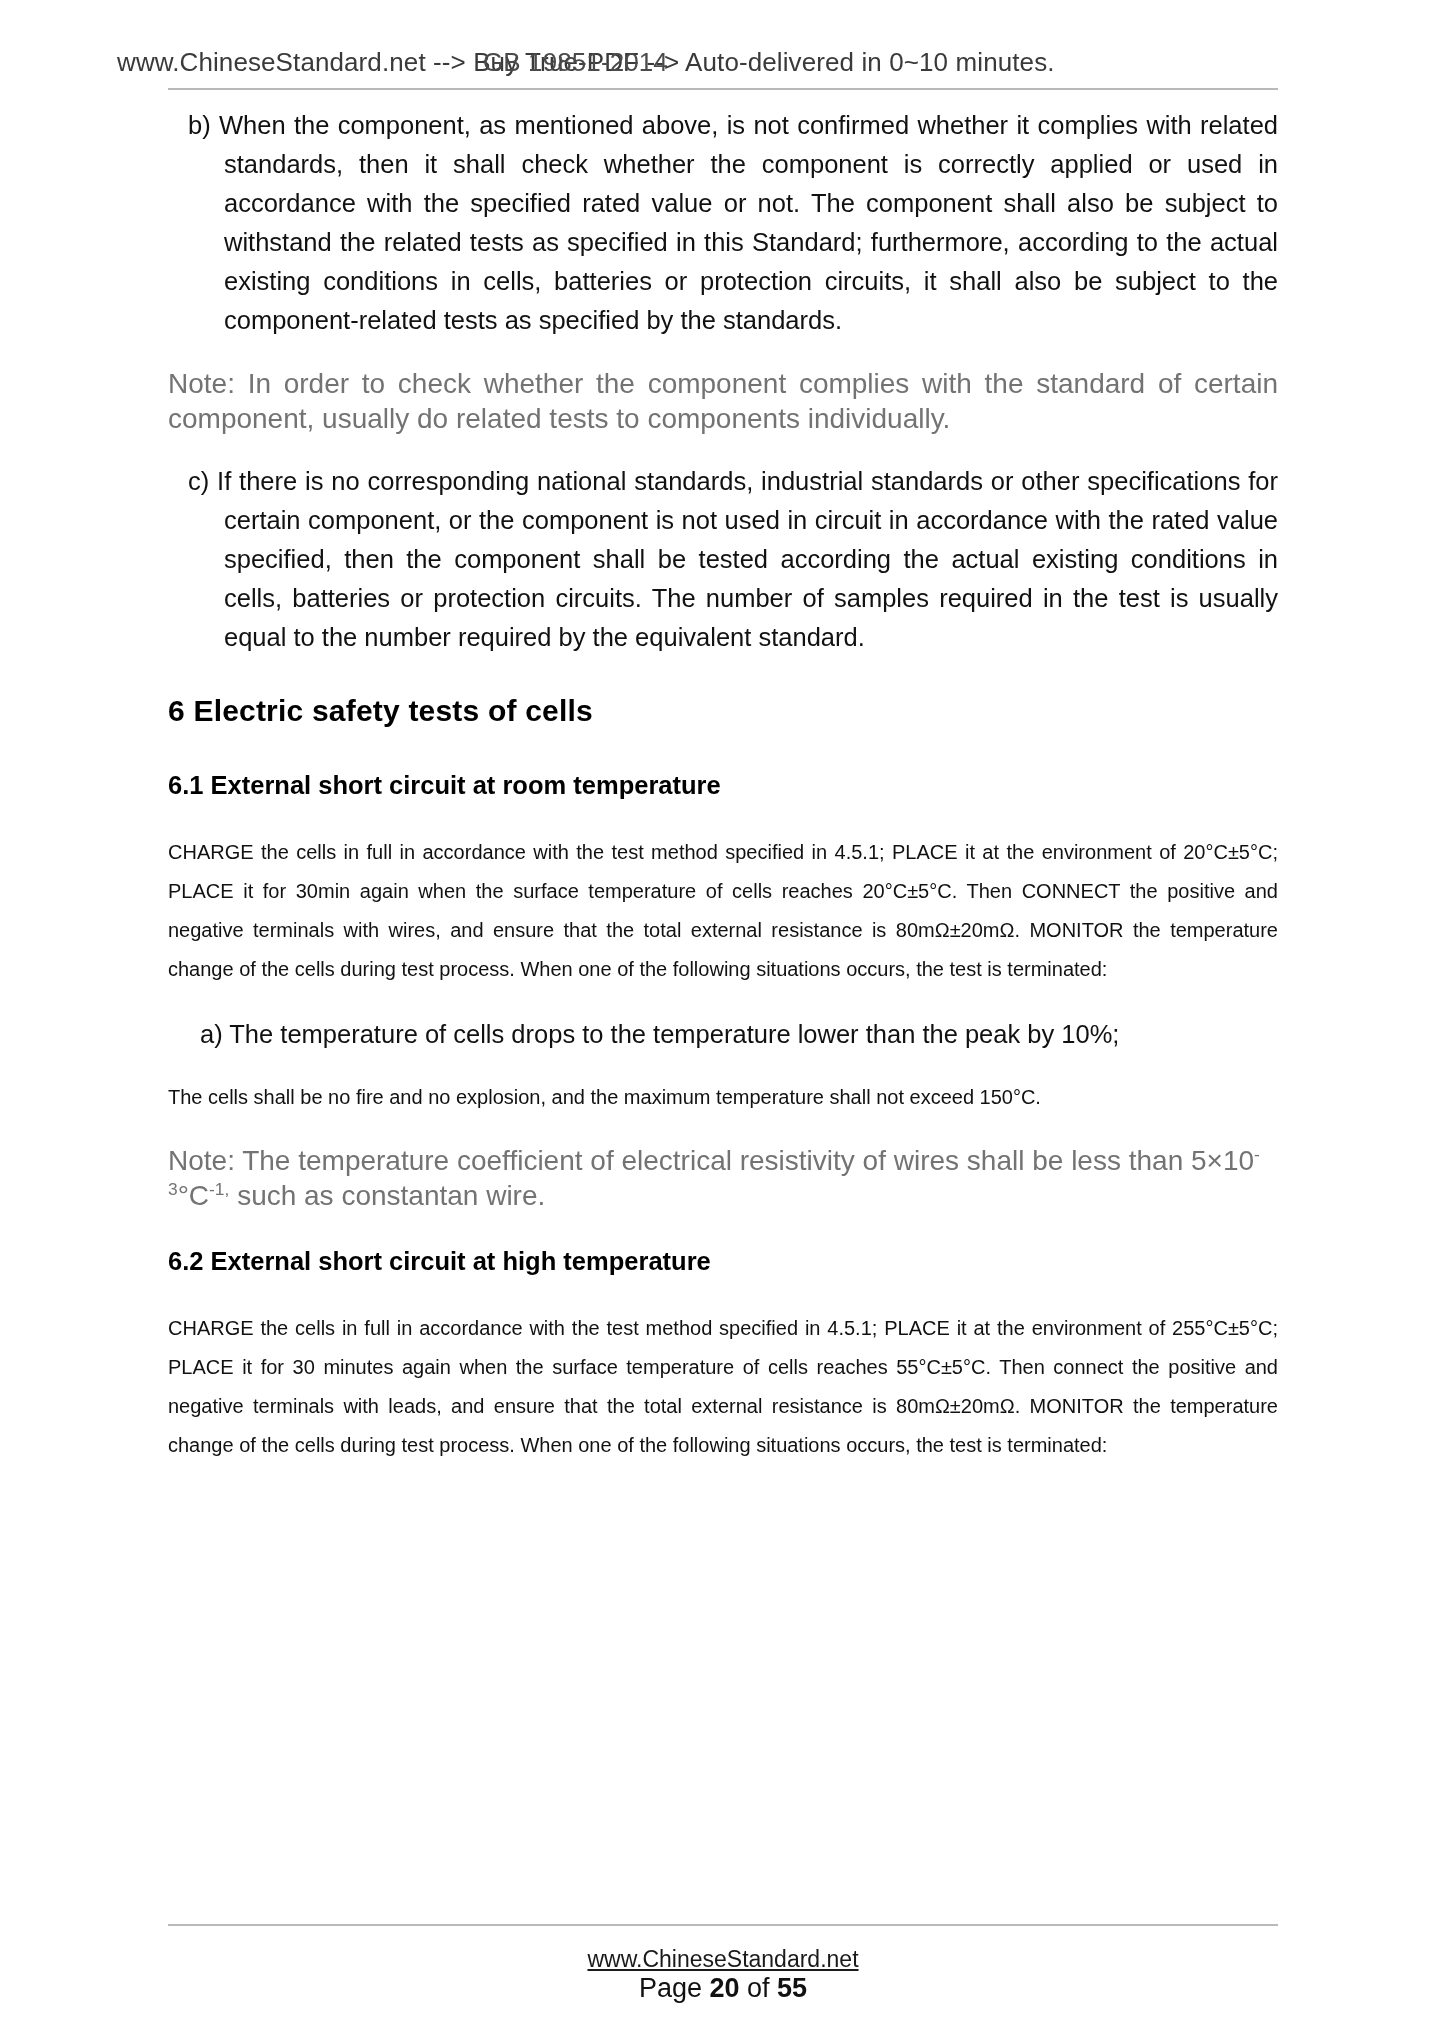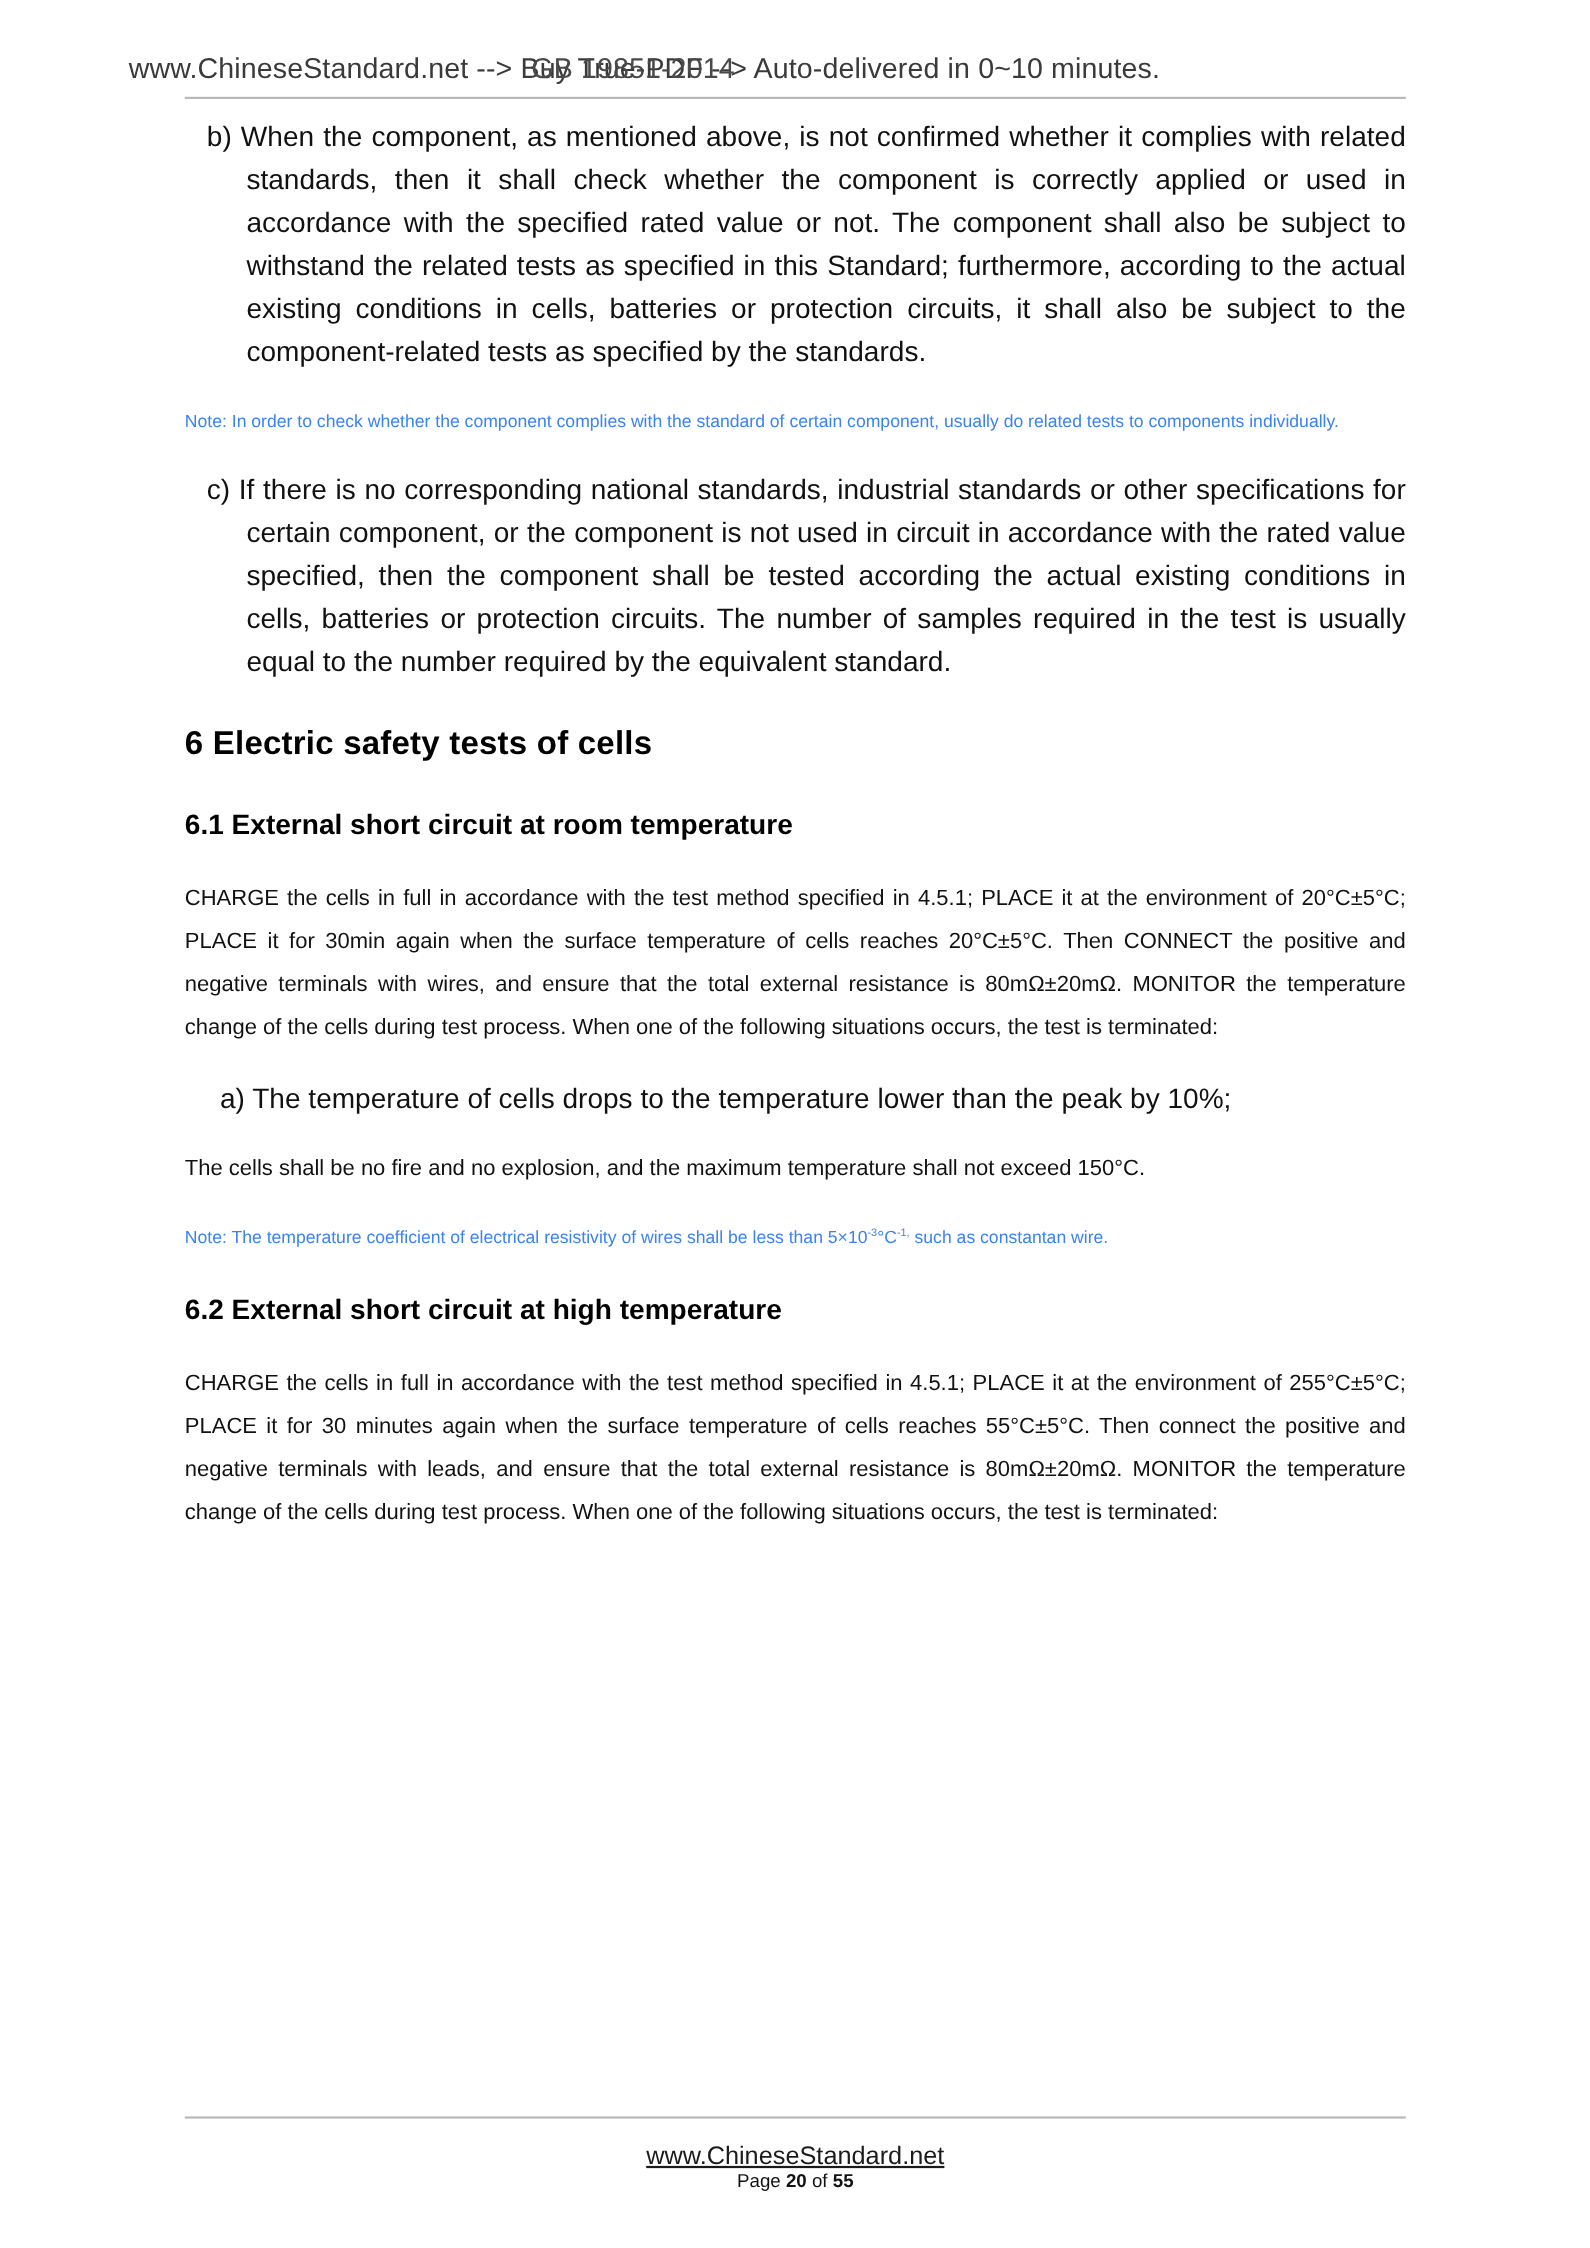--- a/index.html
+++ b/index.html
@@ -94,24 +94,24 @@
     font-size: 25.5px;
     line-height: 39px;
     text-align: left;
     color: #111111;
     padding-left: 32px;
     margin-bottom: 24px;
   }
 
   
   .note-para {
-    font-size: 16px;
+    font-size: 28px;
     line-height: 35px;
     text-align: justify;
-    color: #3b82f6;
+    color: #737373;
     margin-bottom: 26px;
   }
   .note-para.left {
     text-align: left;
   }
 
   
   .h1 {
     font-size: 30px;
     font-weight: bold;
@@ -156,21 +156,21 @@
     justify-content: space-between;
     font-size: 23px;
     color: #111111;
     flex-direction: column;
   }
   .footer-link {
     color: #1a1a1a;
     text-decoration: underline;
   }
   .footer-page {
-    font-size: 17px;
+    font-size: 27px;
   }
   .footer-page b {
     font-weight: bold;
   }
 </style>
 </head>
 <body>
 
 <div class="page">
 

